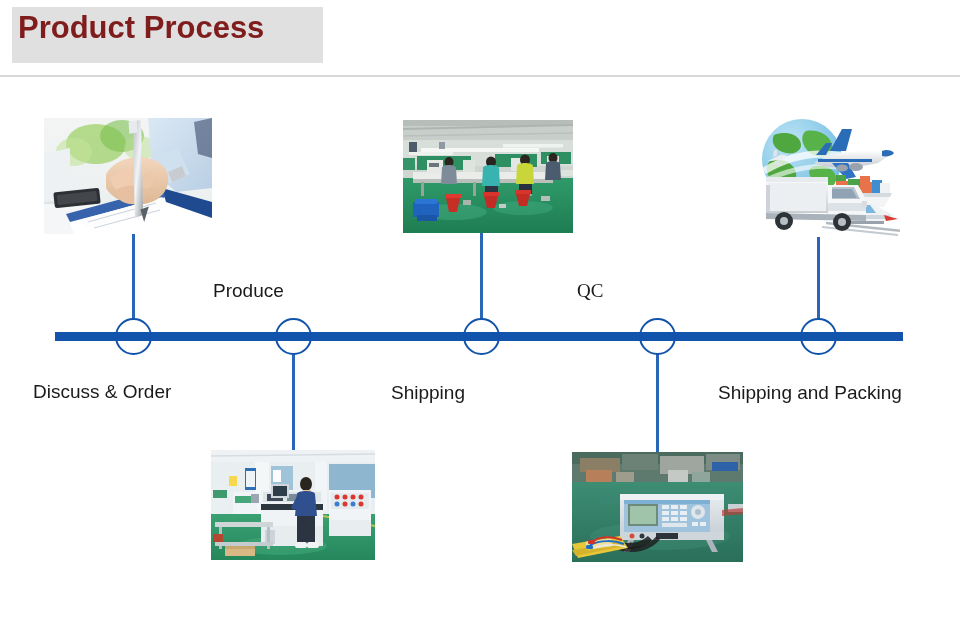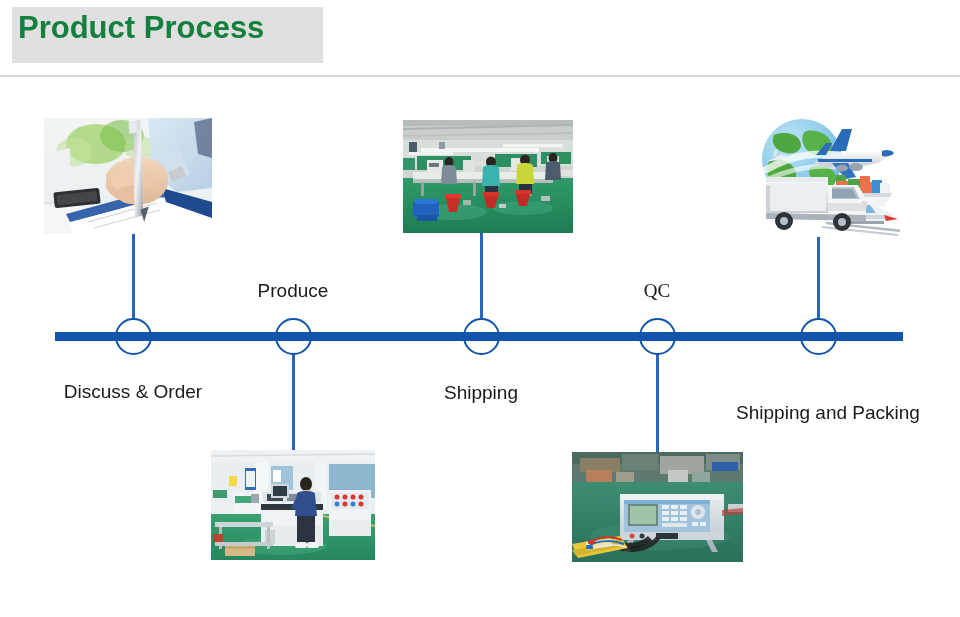--- a/index.html
+++ b/index.html
@@ -31,21 +31,21 @@
     height: 56px;
     background: #e0e0e0;
     box-sizing: border-box;
   }
   #page-title {
     position: absolute;
     left: 18px;
     top: 9px;
     font-size: 31px;
     font-weight: bold;
-    color: #15803d;
+    color: #7f1d1d;
     letter-spacing: 0px;
     white-space: nowrap;
     line-height: 38px;
   }
   #header-divider {
     position: absolute;
     left: 0;
     top: 75px;
     width: 960px;
     height: 2px;
@@ -75,21 +75,20 @@
     width: 2.5px;
     background: #2a66b8;
   }
 
   
   .step-label {
     position: absolute;
     font-size: 19px;
     color: #1a1a1a;
     white-space: nowrap;
-    text-align: center;
     line-height: 24px;
   }
 
   
   .photo {
     position: absolute;
     overflow: hidden;
     background: #ffffff;
   }
   .photo > svg { display: block; }
@@ -521,13 +520,13 @@
 <div class="node layer-node" style="left:800px; top:318px;"></div>
 
 <div class="step-label layer-text" style="left:33px; top:380px; width:200px;">Discuss &amp; Order</div>
 
 <div class="step-label layer-text" style="left:213px; top:279px; width:160px;">Produce</div>
 
 <div class="step-label layer-text" style="left:391px; top:381px; width:180px;">Shipping</div>
 
 <div class="step-label layer-text" style="left:577px; top:279px; width:160px;font-family:Liberation Serif, serif;">QC</div>
 
-<div class="step-label layer-text" style="left:718px; top:381px; width:220px;margin-top:20px;">Shipping and Packing</div>
+<div class="step-label layer-text" style="left:718px; top:381px; width:220px;">Shipping and Packing</div>
 
 </body></html>

